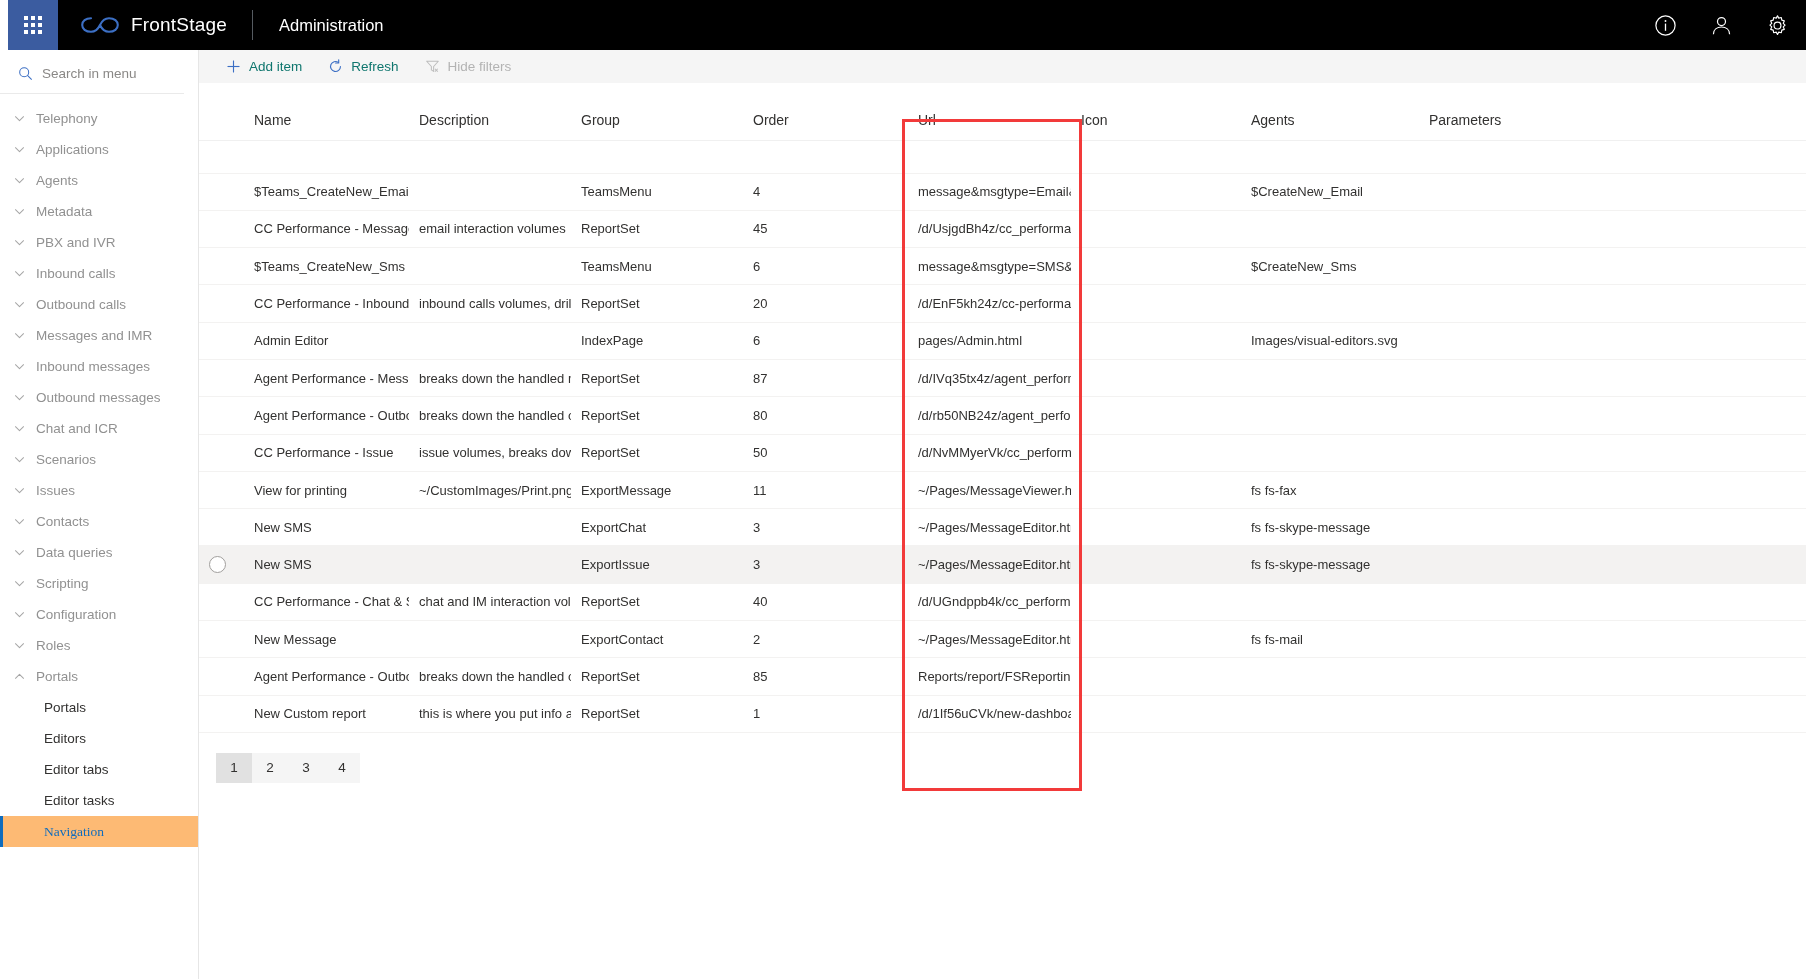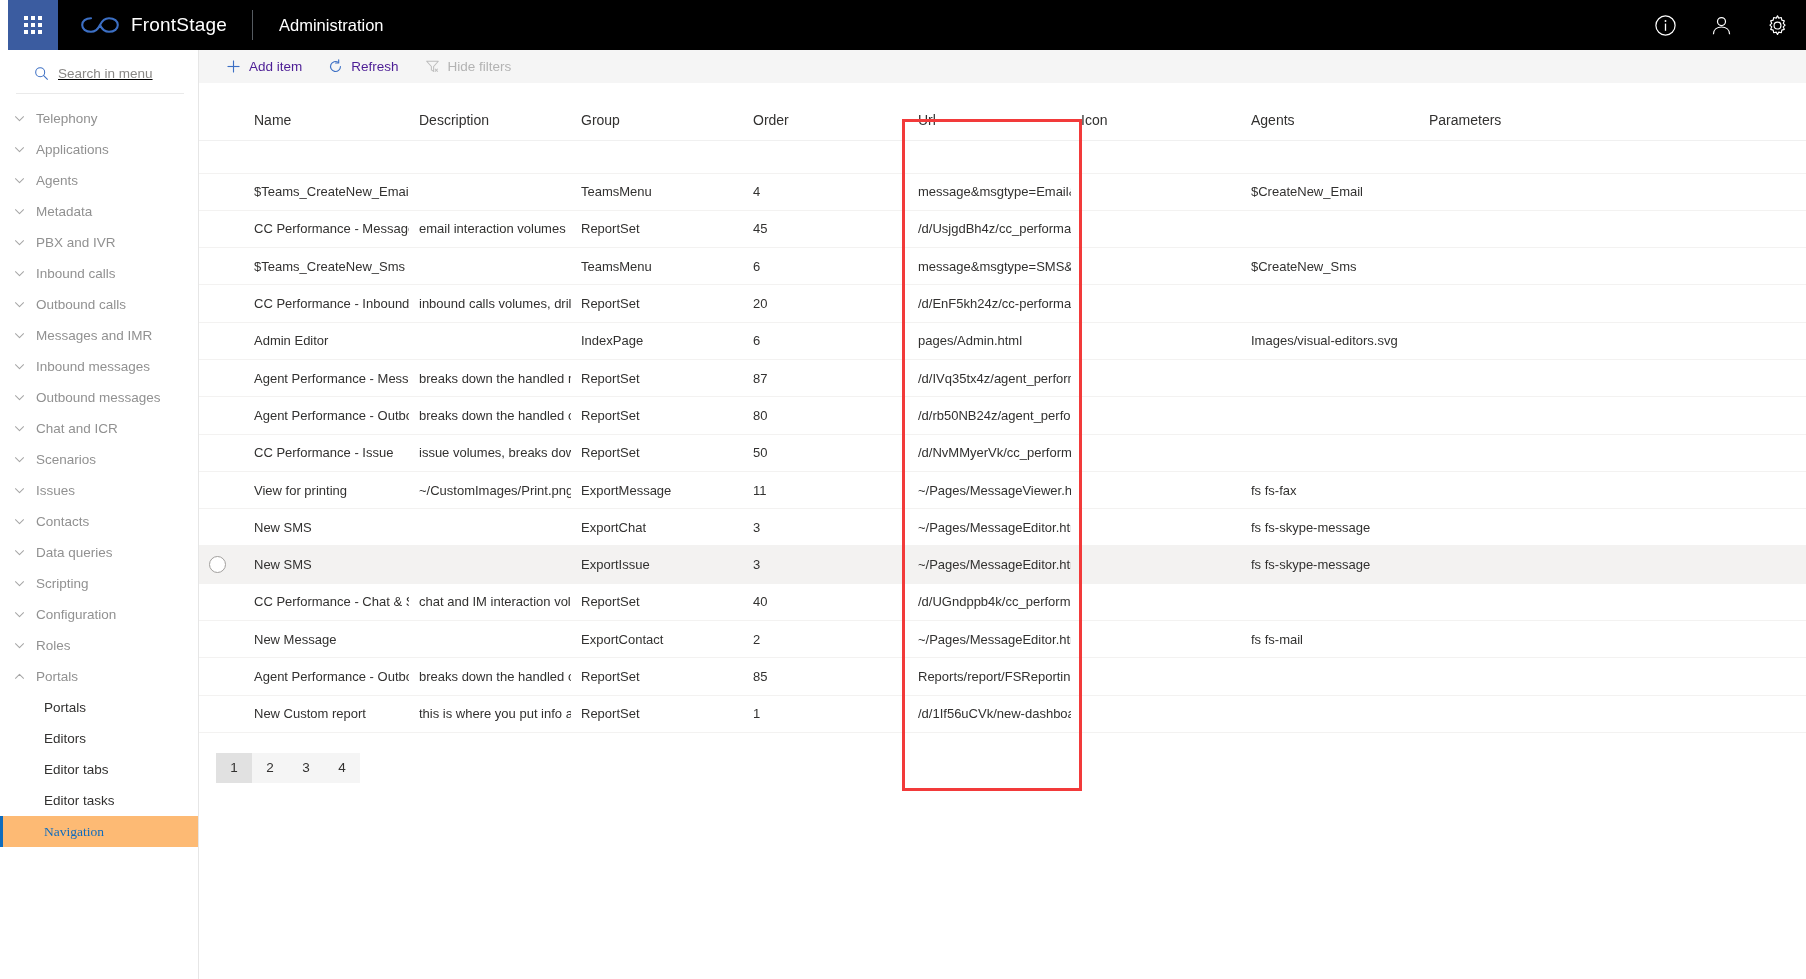--- a/index.html
+++ b/index.html
@@ -63,23 +63,22 @@
     background: #ffffff;
     border-right: 1px solid #e6e6e6;
     overflow: hidden;
   }
   .search-row {
     height: 40px;
     display: flex; align-items: center;
     padding: 0 0 0 18px;
     gap: 9px;
     border-bottom: 1px solid #eaeaea;
-    margin: 4px 14px 0 16px;
+    margin: 4px 14px 0 0;
     cursor: text;
-    text-decoration: underline;
   }
   .search-text {
     font-size: 13.5px; color: #8a8886;
   }
   .nav-list { padding-top: 9px; }
   .nav-group {
     height: 31px;
     display: flex; align-items: center;
     gap: 11px;
     padding-left: 14px;
@@ -113,21 +112,21 @@
     height: 33px;
     background: #f5f5f5;
     display: flex; align-items: center;
     padding-left: 16px;
     gap: 4px;
   }
   .tb-btn {
     display: flex; align-items: center; gap: 8px;
     height: 31px; padding: 0 11px;
     cursor: pointer;
-    font-size: 13.5px; color: #4c1d95;
+    font-size: 13.5px; color: #0f766e;
   }
   .tb-btn.disabled { color: #b3b3b3; cursor: default; }
   
   .grid-wrap {
     position: relative;
     padding-top: 18px;
   }
   table.grid {
     border-collapse: collapse;
     width: 1607px;

